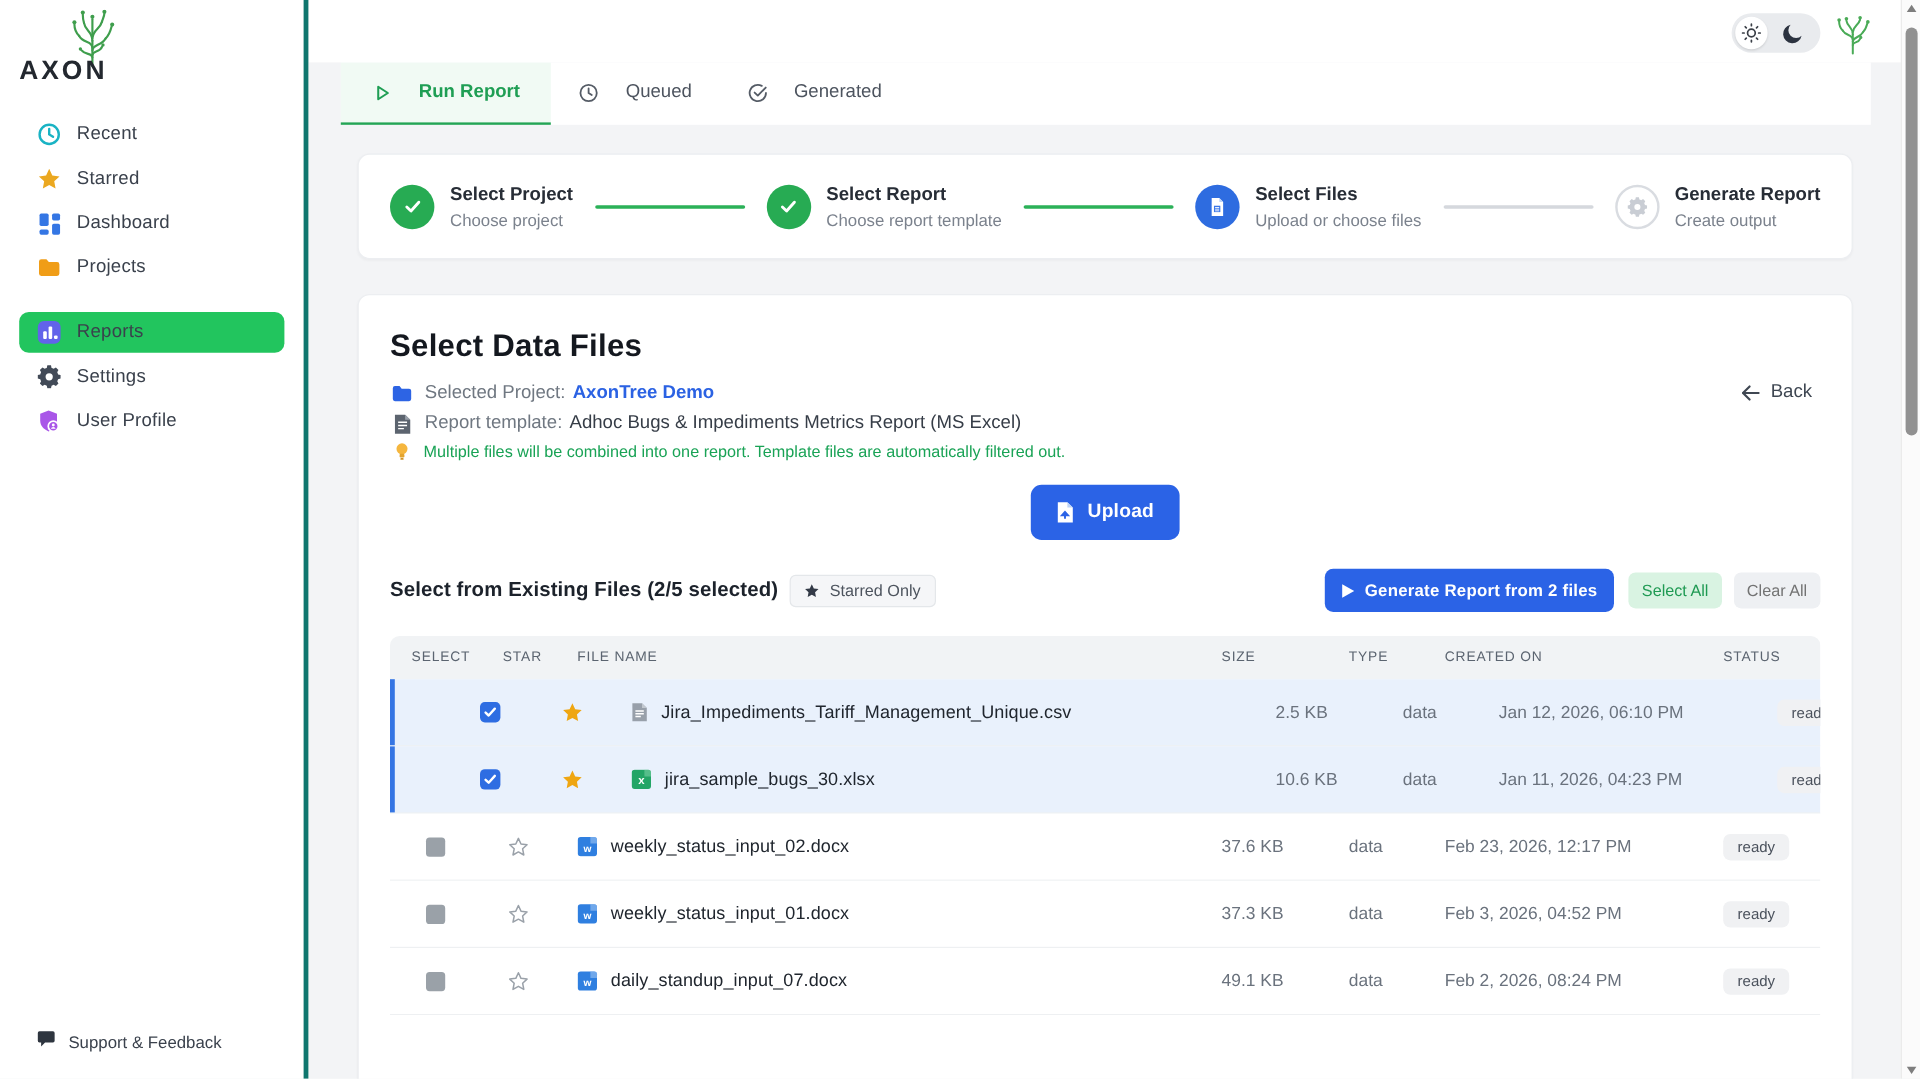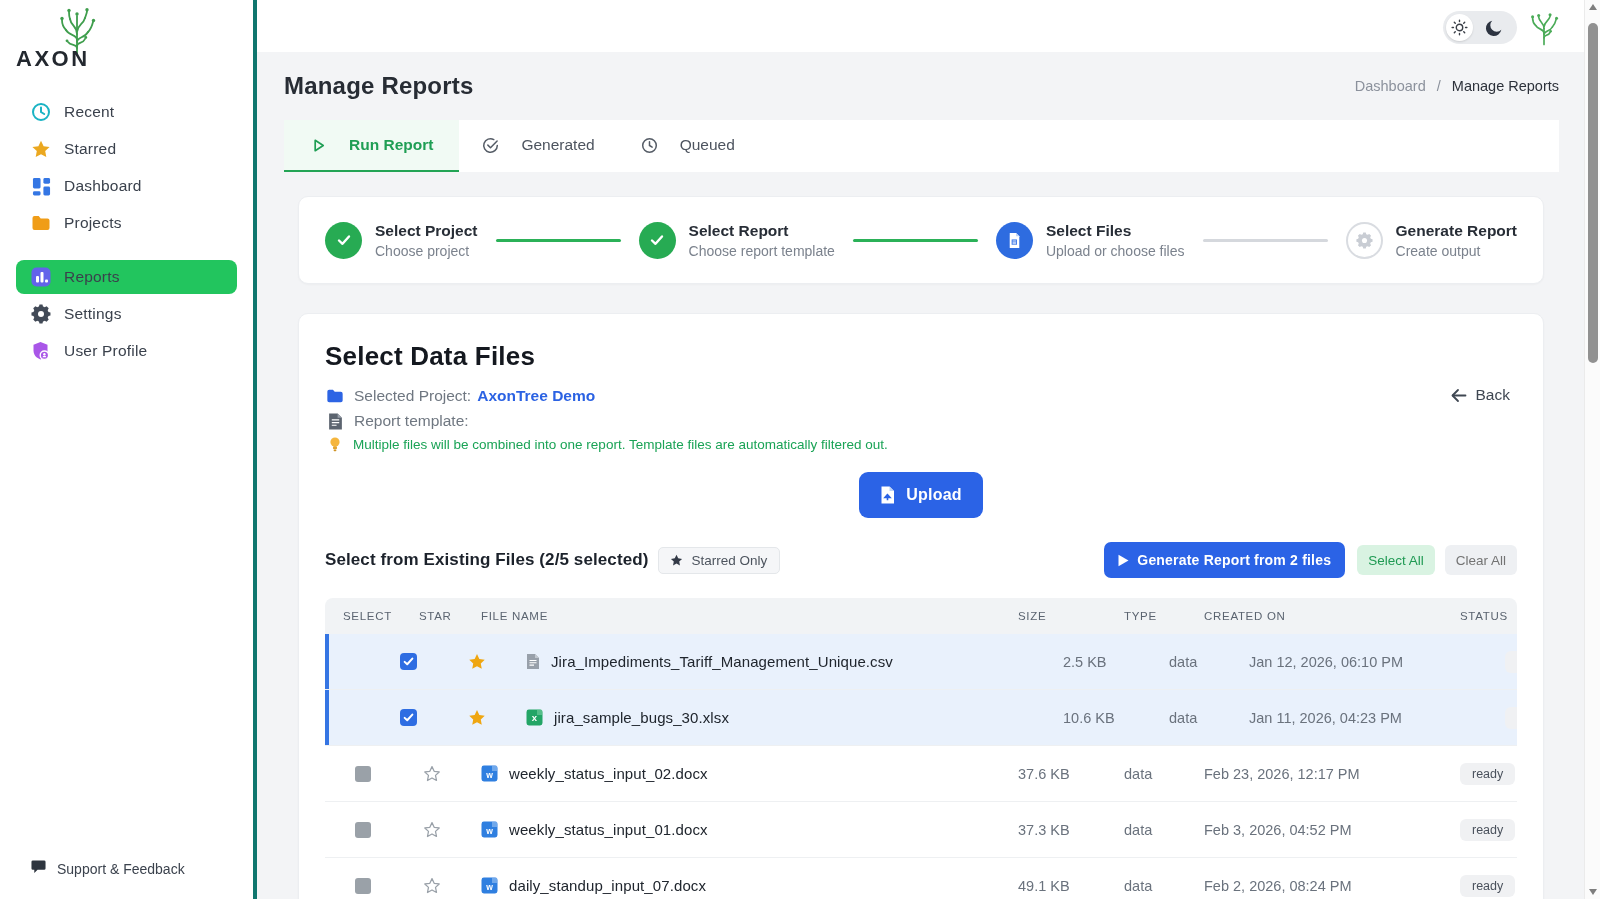--- a/index.html
+++ b/index.html
@@ -139,21 +139,21 @@
   .trow {
     display:grid; grid-template-columns:76px 62px 545px 106px 80px 234px 90px;
     align-items:center;
   }
   .thead { background:#f1f3f5; height:36px; }
   .thead .cell {
     font-size:11.5px; color:#5b6470; letter-spacing:.7px; font-weight:500;
   }
   .cell { padding-left:18px; }
   .cell.c-size, .cell.c-type, .cell.c-created { padding-left:10px; }
-  .cell.c-status { padding-left:8px;margin-left:24px; }
+  .cell.c-status { padding-left:8px; }
   .cell.c-select, .cell.c-star { display:flex; justify-content:center; padding-left:0; }
   .thead .cell.c-select, .thead .cell.c-star { justify-content:flex-start; padding-left:18px; }
   .frow { height:56px; background:#fff; border-bottom:1px solid #eef0f2; position:relative; cursor:pointer; }
   .frow.selected { background:#e9f1fc;padding-left:45px; }
   .frow.selected::before {
     content:""; position:absolute; left:0; top:0; bottom:0; width:4px; background:#3575e3;
   }
   .checkbox {
     width:17px; height:17px; border-radius:4px; display:flex;
     align-items:center; justify-content:center;
@@ -324,55 +324,47 @@
       <path d="M25 38 C25 34 31 36 33 31"></path>
       <circle cx="10" cy="10.5" r="2" fill="#4aab57" stroke="none"></circle>
       <circle cx="18" cy="9" r="2" fill="#4aab57" stroke="none"></circle>
       <circle cx="33" cy="8" r="2" fill="#4aab57" stroke="none"></circle>
       <circle cx="41.5" cy="12.5" r="2" fill="#4aab57" stroke="none"></circle>
       <circle cx="33.8" cy="29.5" r="1.7" fill="#4aab57" stroke="none"></circle>
     </svg>
   </div>
 
   <div class="content">
-    <div class="page-head">
-      <div class="page-title">Manage Reports</div>
-      <div class="breadcrumb">
-        <span class="bc-prev">Dashboard</span>
-        <span class="bc-sep">/</span>
-        <span class="bc-cur">Manage Reports</span>
-      </div>
-    </div>
 
     <div class="tabstrip">
       <div class="tab active">
         <span class="ticon">
           <svg width="17" height="17" viewBox="0 0 18 18" fill="none" stroke="#1f9e54" stroke-width="1.8" stroke-linejoin="round">
             <path d="M5.5 3.5 L14 9 L5.5 14.5 Z"></path>
           </svg>
         </span>
         <span>Run Report</span>
       </div>
       <div class="tab">
         <span class="ticon">
           <svg width="17" height="17" viewBox="0 0 18 18" fill="none" stroke="#555c66" stroke-width="1.6" stroke-linecap="round">
-            <path d="M16.2 9 A7.2 7.2 0 1 1 12.5 2.7"></path>
-            <path d="M6.2 8.6 L9 11.3 L16 4.2" stroke-linejoin="round"></path>
+            <circle cx="9" cy="9" r="7.2"></circle>
+              <path d="M9 5 V9 L11.8 10.8"></path>
           </svg>
         </span>
-        <span>Generated</span>
+        <span>Queued</span>
       </div>
       <div class="tab">
         <span class="ticon">
           <svg width="17" height="17" viewBox="0 0 18 18" fill="none" stroke="#555c66" stroke-width="1.6" stroke-linecap="round">
-            <circle cx="9" cy="9" r="7.2"></circle>
-              <path d="M9 5 V9 L11.8 10.8"></path>
+            <path d="M16.2 9 A7.2 7.2 0 1 1 12.5 2.7"></path>
+            <path d="M6.2 8.6 L9 11.3 L16 4.2" stroke-linejoin="round"></path>
           </svg>
         </span>
-        <span>Queued</span>
+        <span>Generated</span>
       </div>
     </div>
 
     <div class="stepper-card">
       <div class="step">
         <div class="step-circle done">
           <svg width="16" height="16" viewBox="0 0 16 16" fill="none" stroke="#ffffff" stroke-width="2.4" stroke-linecap="round" stroke-linejoin="round">
             <path d="M3 8.5 L6.5 11.8 L13 4.5"></path>
           </svg>
         </div>
@@ -438,20 +430,21 @@
         </div>
         <div class="info-row">
           <span class="iicon">
             <svg width="15" height="17" viewBox="0 0 14 16">
               <path d="M1 0.5 h8 l4 4 v11 h-12 Z" fill="#5c646f"></path>
               <path d="M9 0.5 l4 4 h-4 Z" fill="#9aa1ab"></path>
               <path d="M3.5 6.5 h7 M3.5 9 h7 M3.5 11.5 h4.5" stroke="#ffffff" stroke-width="1.1"></path>
             </svg>
           </span>
           <span class="info-label">Report template:</span>
+          <span class="info-value">Adhoc Bugs &amp; Impediments Metrics Report (MS Excel)</span>
         </div>
         <div class="tip-row">
           <span class="iicon" style="width:20px;display:flex;justify-content:center;">
             <svg width="12" height="15" viewBox="0 0 12 15">
               <circle cx="6" cy="5" r="4.6" fill="#f5b63e"></circle>
               <rect x="4" y="9.2" width="4" height="3" rx="1" fill="#e3a42f"></rect>
               <rect x="4.6" y="12.6" width="2.8" height="1.6" rx="0.8" fill="#cf9327"></rect>
             </svg>
           </span>
           <span class="tip-text">Multiple files will be combined into one report. Template files are automatically filtered out.</span>

